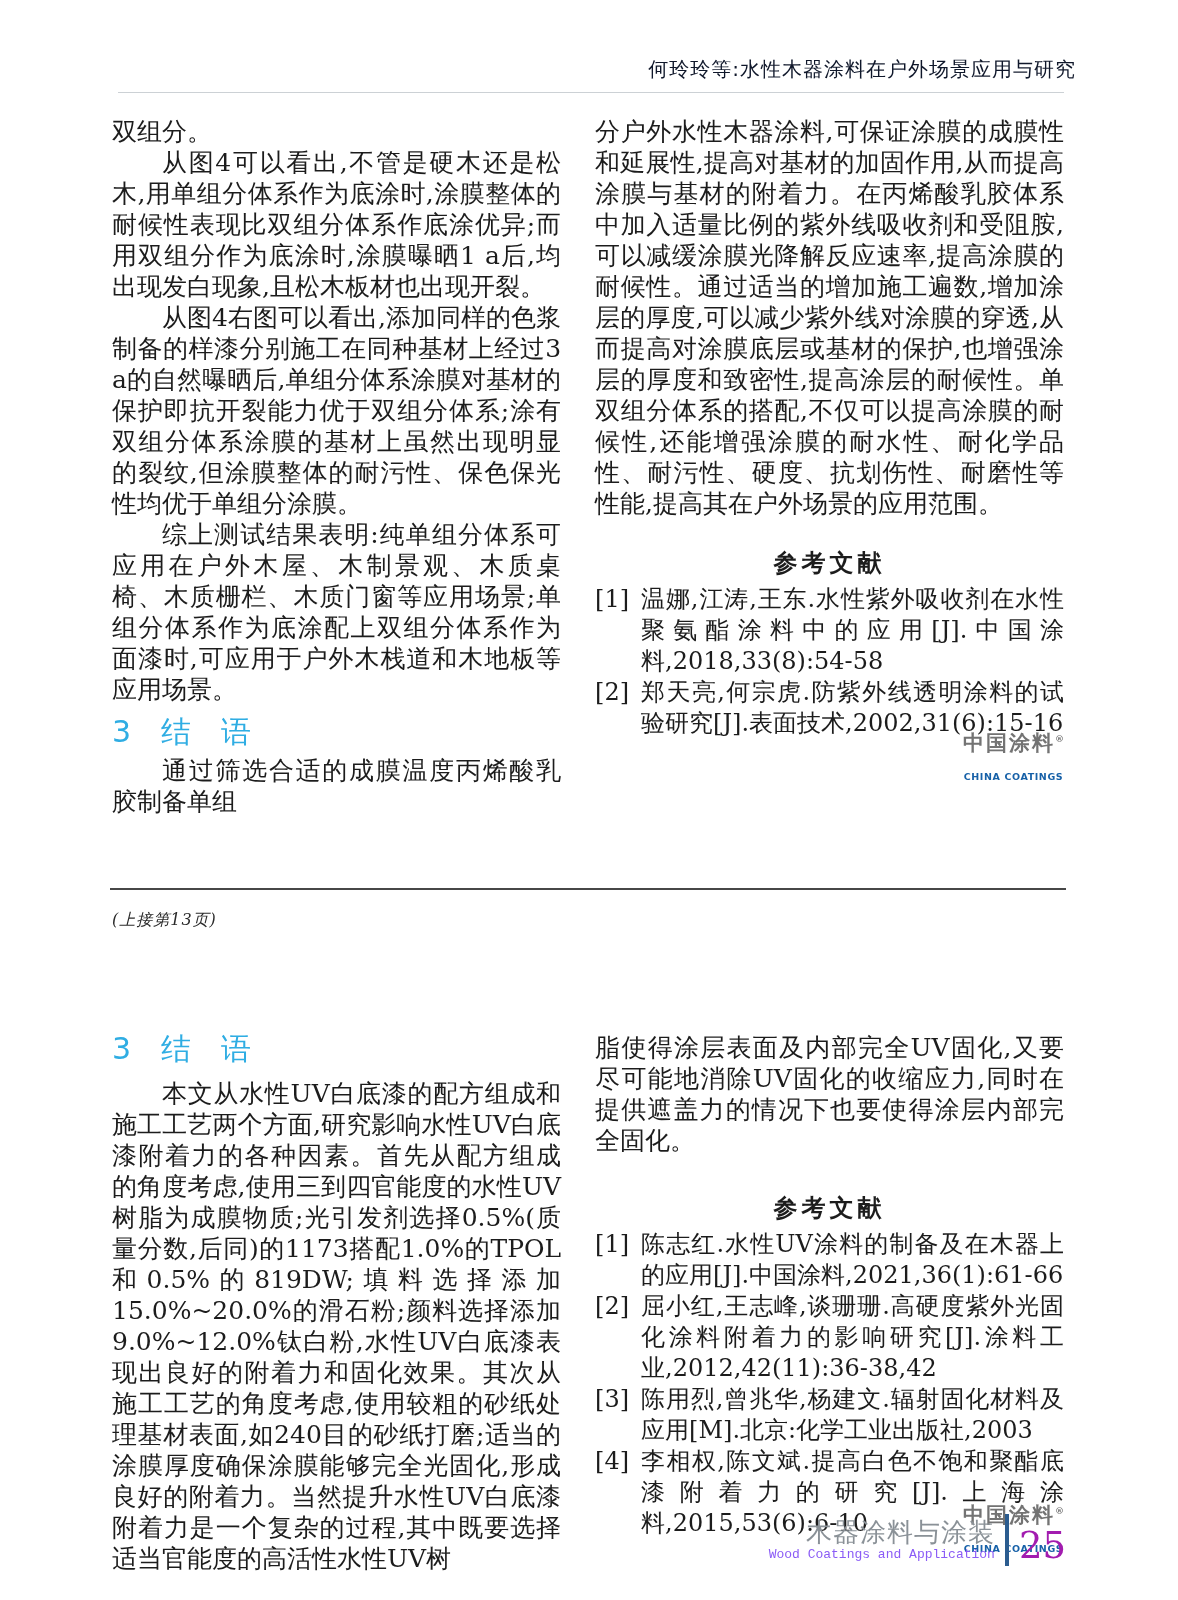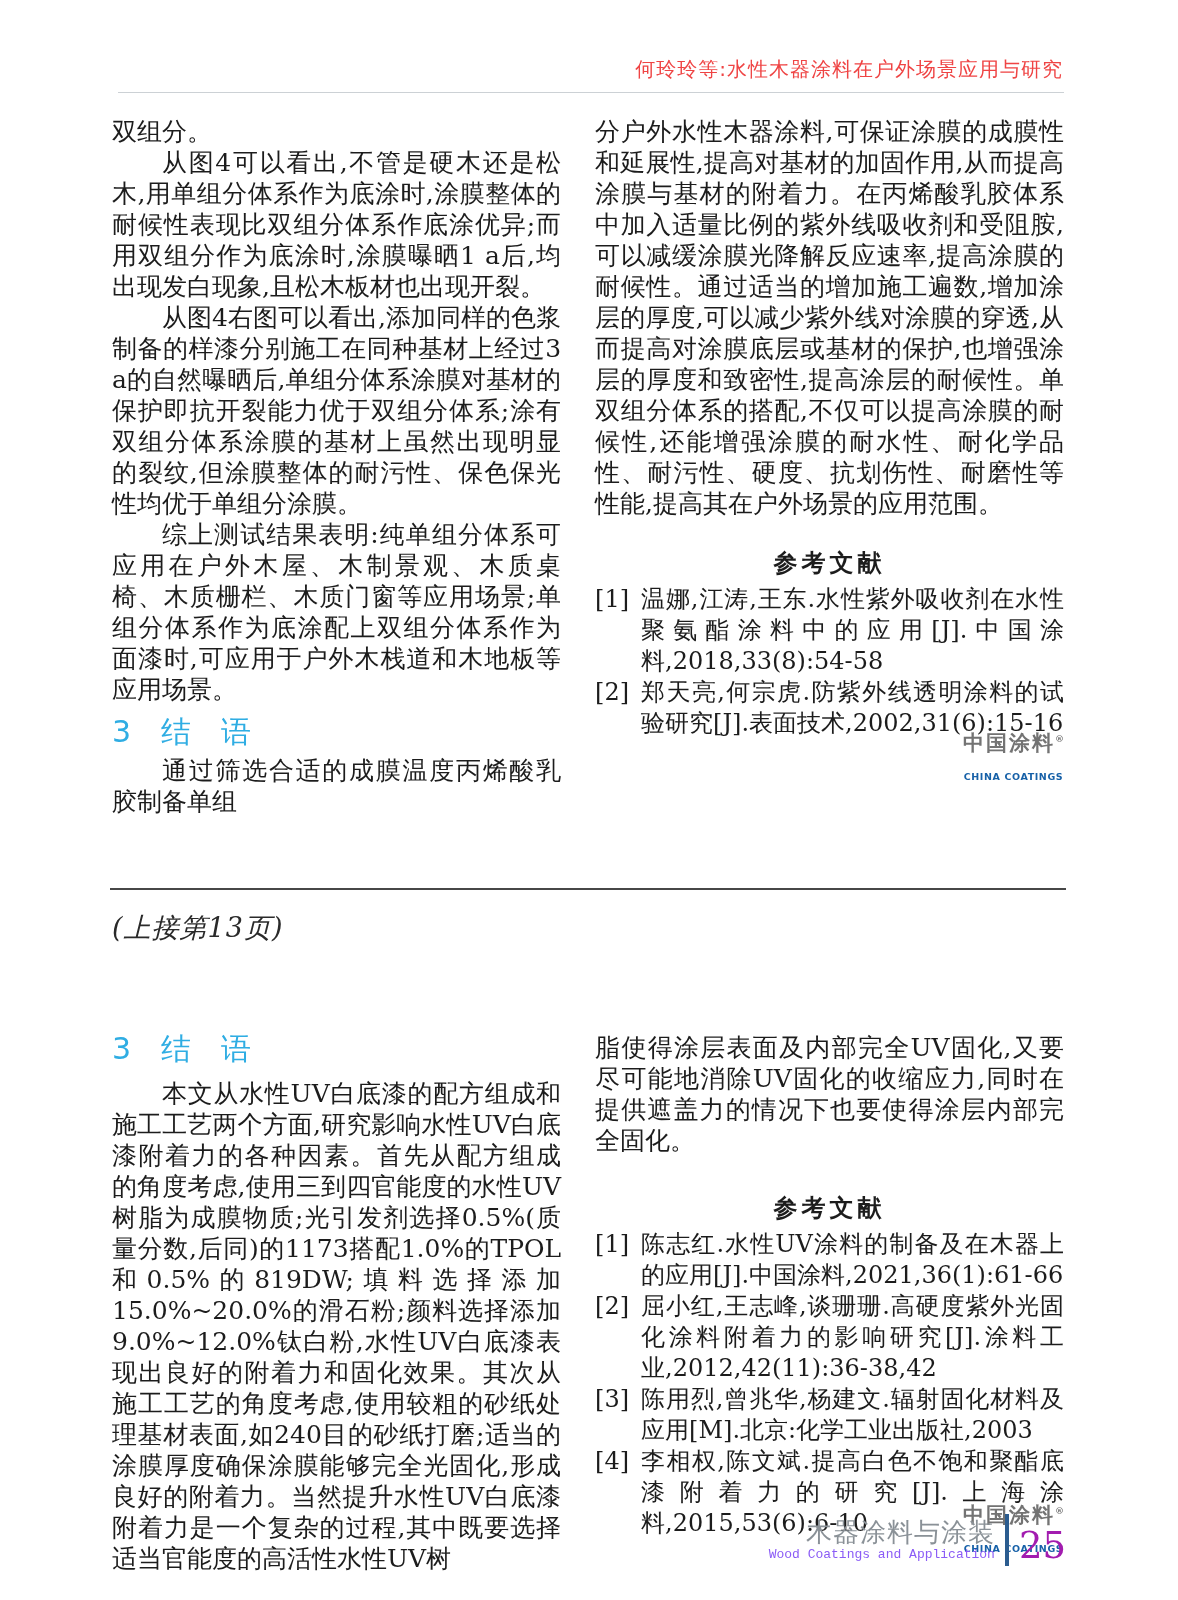--- a/index.html
+++ b/index.html
@@ -10,25 +10,25 @@
     background: #ffffff;
     overflow: hidden;
     font-family: "DejaVu Serif", serif;
     color: #1c1c1c;
   }
 
   
   .running-title {
     position: absolute;
     top: 56px;
-    right: 115px;
+    right: 102px;
     font-family: "DejaVu Sans", sans-serif;
     font-size: 20px;
     letter-spacing: 1px;
-    color: #ef4444;
+    color: #0f172a;
   }
   .header-rule {
     position: absolute;
     top: 92px;
     left: 118px;
     right: 114px;
     height: 1px;
     background: #ccd1d5;
   }
 
@@ -101,21 +101,21 @@
     top: 888px;
     left: 110px;
     width: 956px;
     height: 2px;
     background: #474747;
   }
   .continuation {
     position: absolute;
     top: 910px;
     left: 112px;
-    font-size: 27px;
+    font-size: 16px;
     font-style: italic;
     letter-spacing: 1px;
     color: #2a2a2a;
   }
 
   
   .page-footer {
     position: absolute;
     top: 1512px;
     right: 112px;

